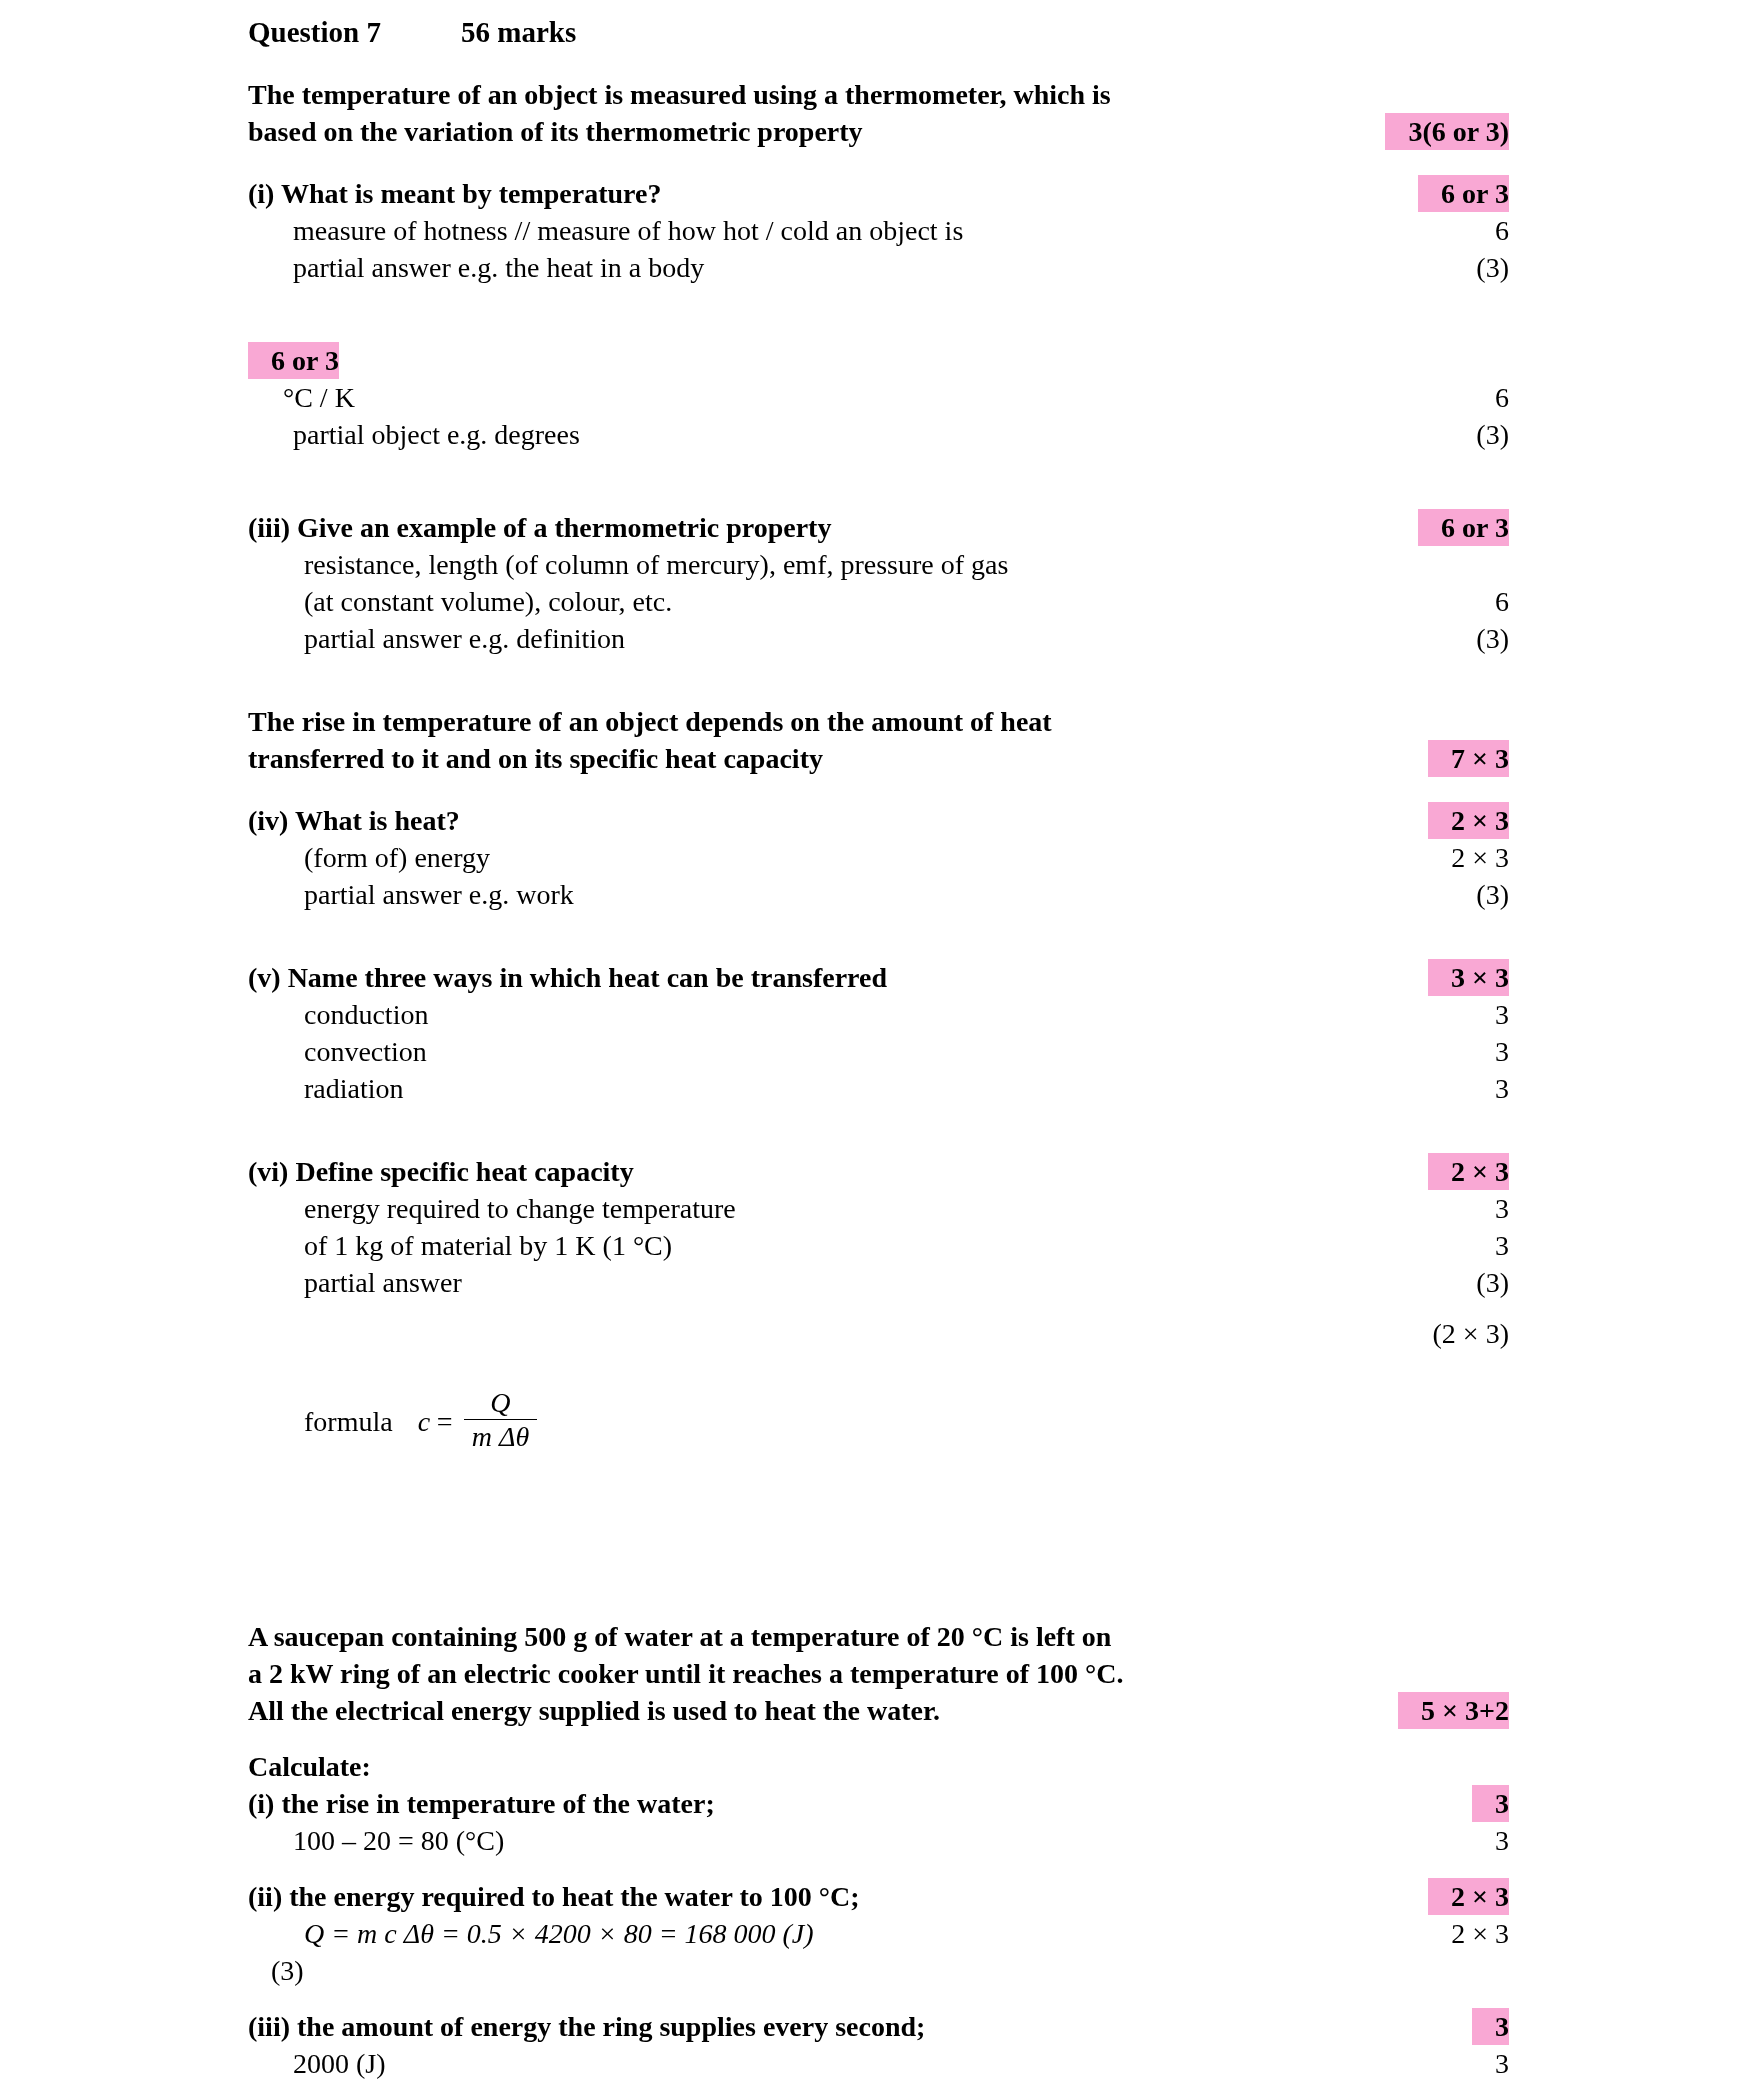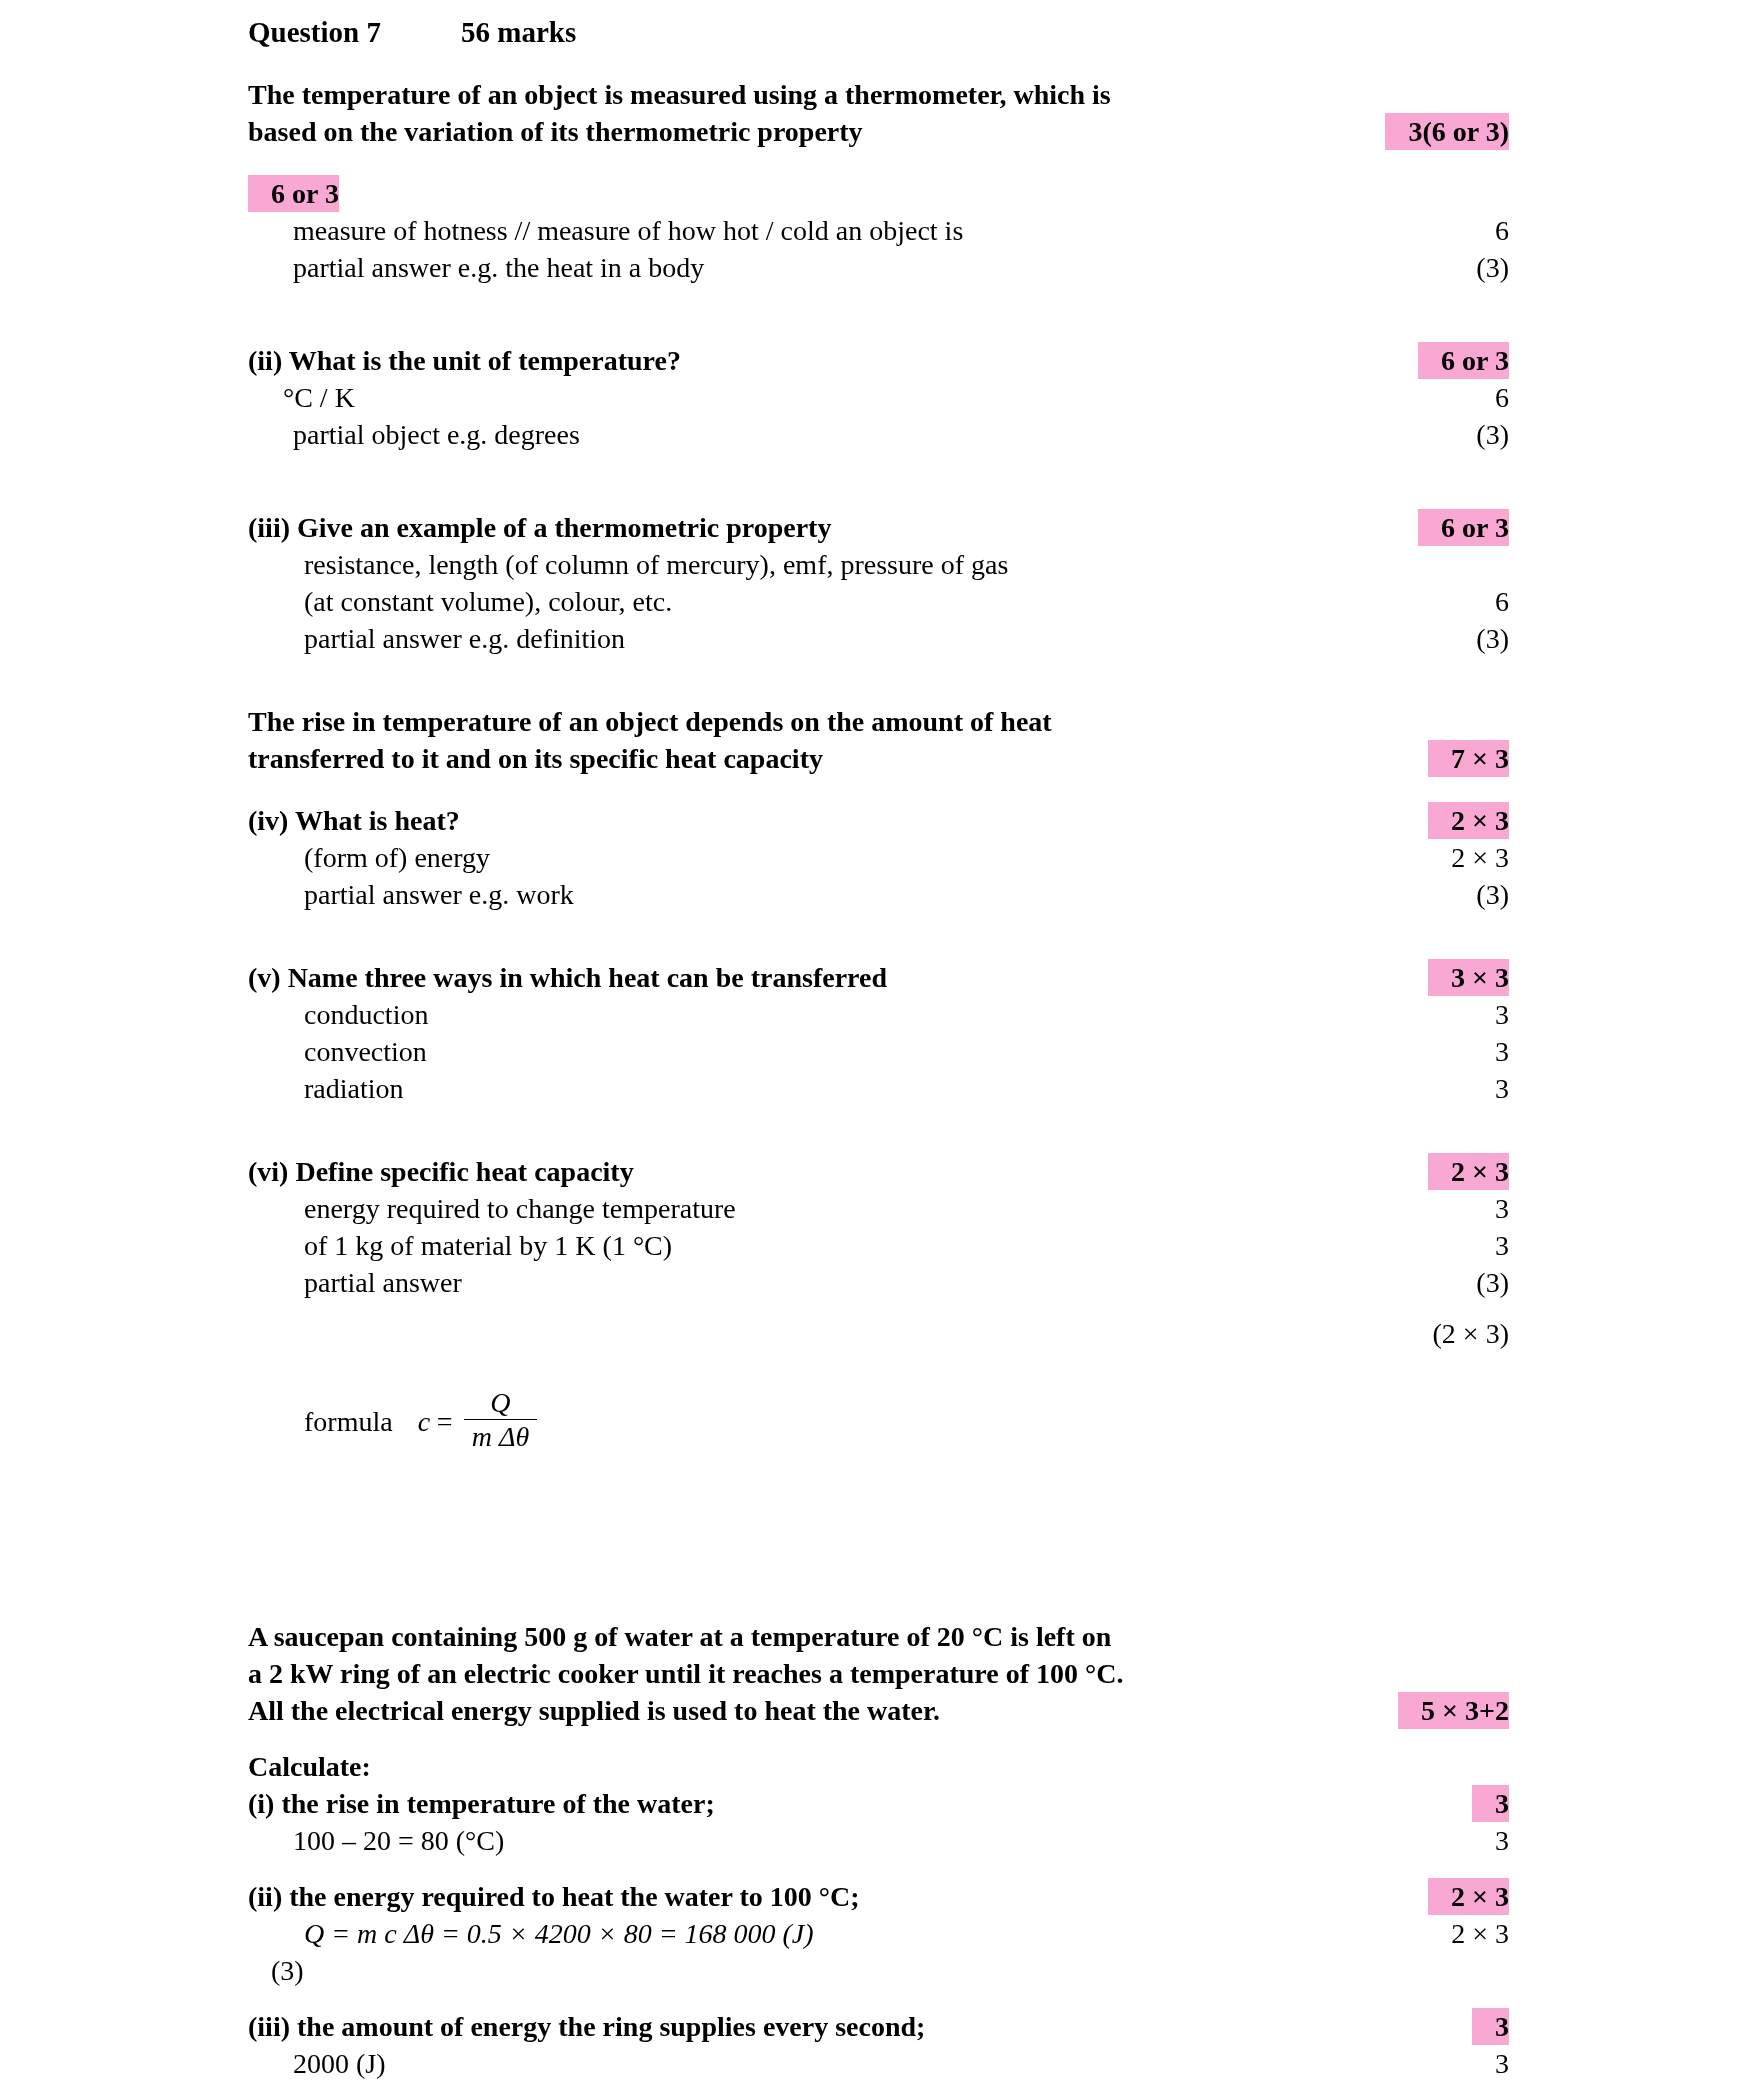--- a/index.html
+++ b/index.html
@@ -116,35 +116,35 @@
     <div class="marks plain"></div>
   </div>
   <div class="row">
     <div class="txt b lvl0">based on the variation of its thermometric property</div>
     <div class="marks hl">3(6 or 3)</div>
   </div>
 
   <div class="sp26"></div>
 
   <div class="row">
+    <div class="txt b lvl0">(i) What is meant by temperature?</div>
     <div class="marks hl">6 or 3</div>
   </div>
   <div class="row">
     <div class="txt lvl1">measure of hotness // measure of how hot / cold an object is</div>
     <div class="marks plain">6</div>
   </div>
   <div class="row">
     <div class="txt lvl1">partial answer e.g. the heat in a body</div>
     <div class="marks plain">(3)</div>
   </div>
 
   <div class="sp58"></div>
 
   <div class="row">
-    <div class="txt b lvl0">(ii) What is the unit of temperature?</div>
     <div class="marks hl">6 or 3</div>
   </div>
   <div class="row">
     <div class="txt lvl1b">°C / K</div>
     <div class="marks plain">6</div>
   </div>
   <div class="row">
     <div class="txt lvl1">partial object e.g. degrees</div>
     <div class="marks plain">(3)</div>
   </div>

